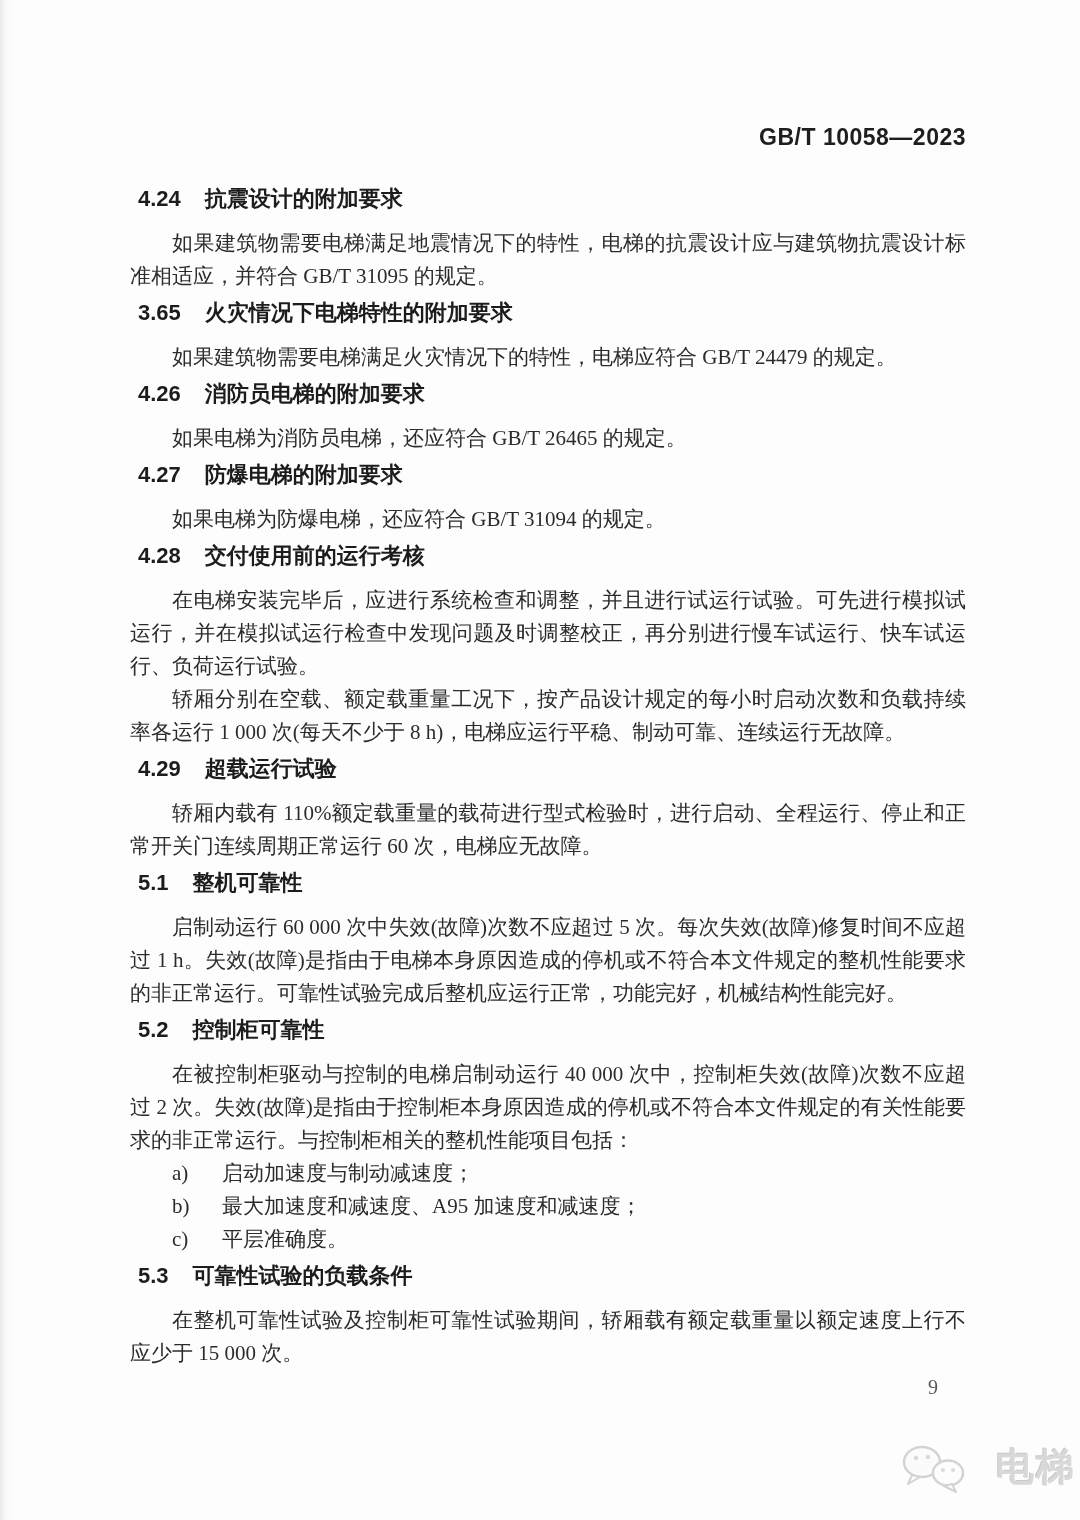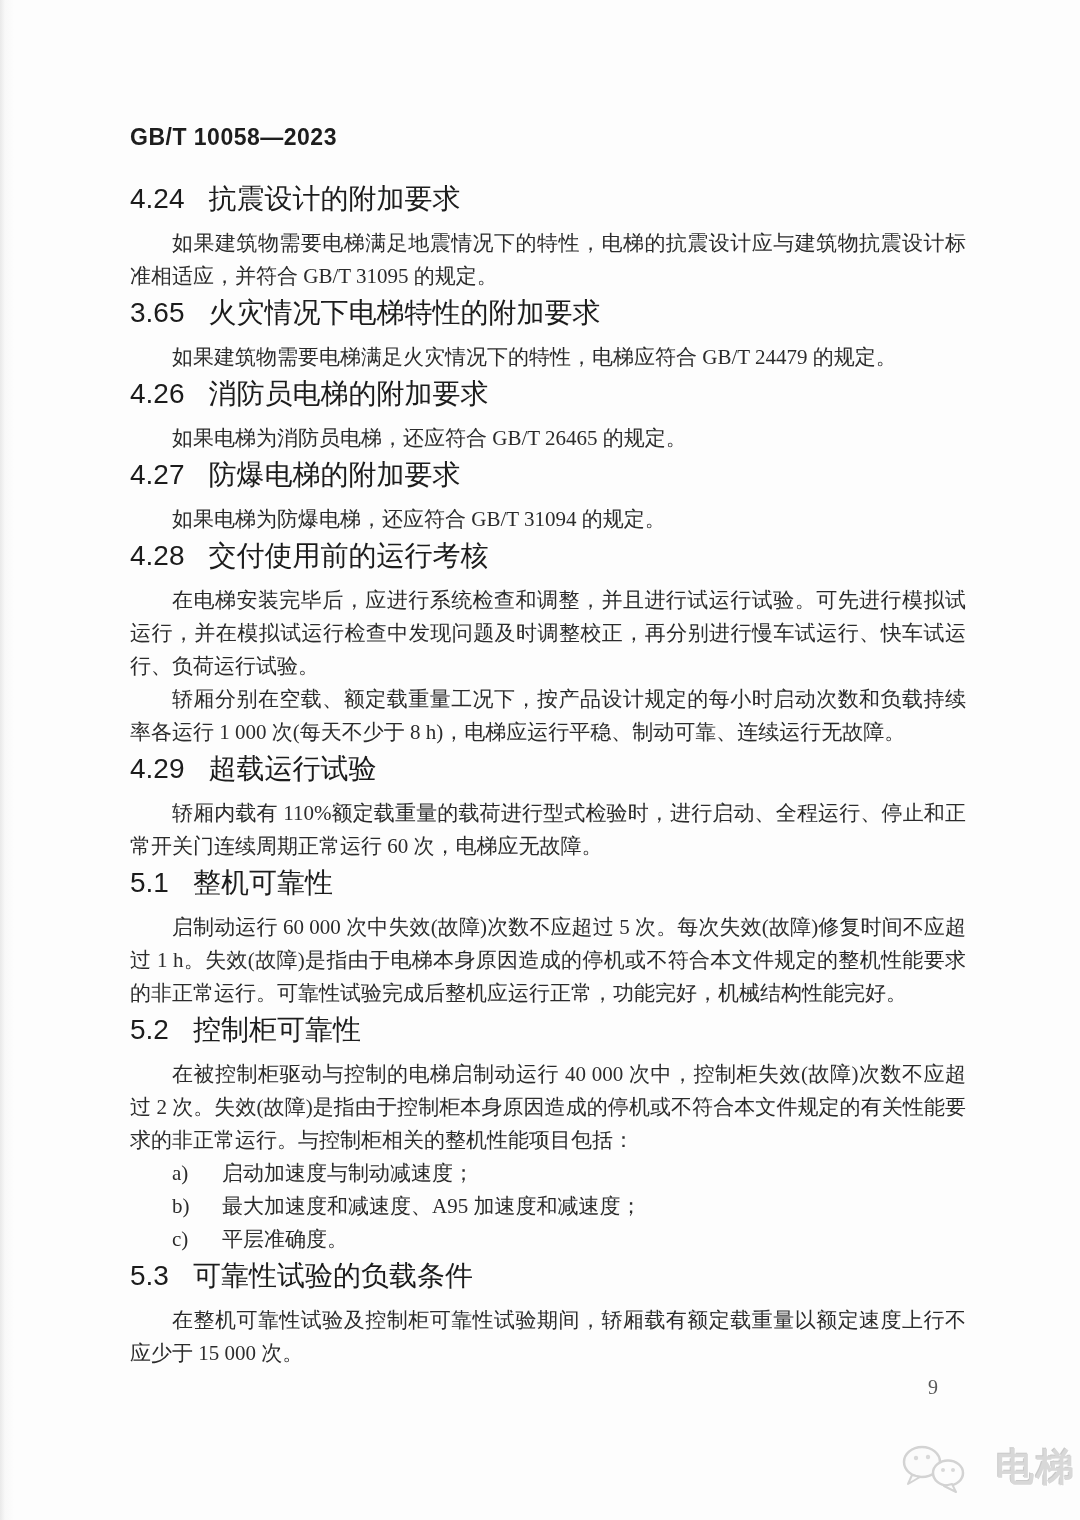--- a/index.html
+++ b/index.html
@@ -18,36 +18,37 @@
     background: linear-gradient(90deg, #e9e9e9 0px, #f8f8f8 5px, #fdfdfd 14px, #fdfdfd 100%);
   }
   .content {
     position: absolute;
     left: 130px;
     top: 0;
     width: 836px;
     padding-top: 125px;
   }
   .doc-header {
-    text-align: left;
+    text-align: right;
     font-family: "Liberation Sans", "DejaVu Sans", sans-serif;
     font-weight: bold;
     font-size: 23px;
     line-height: 24px;
     letter-spacing: 0.5px;
     color: #1e1e1e;
   }
   .clause-heading {
     font-family: "Liberation Sans", "DejaVu Sans", sans-serif;
-    font-weight: normal;
-    font-size: 28px;
+    font-weight: bold;
+    font-size: 22px;
     line-height: 24px;
     color: #1c1c1c;
     margin-top: 8px;
     margin-bottom: 16px;
+    margin-left: 8px;
   }
   .clause-heading.first { margin-top: 38px; }
   .clause-heading.chapter { margin-top: 16px; margin-bottom: 22px; }
   .clause-num { display: inline-block; margin-right: 24px; }
   .para {
     font-size: 21px;
     line-height: 33px;
     text-align: justify;
     text-indent: 2em;
     color: #2b2b2b;

